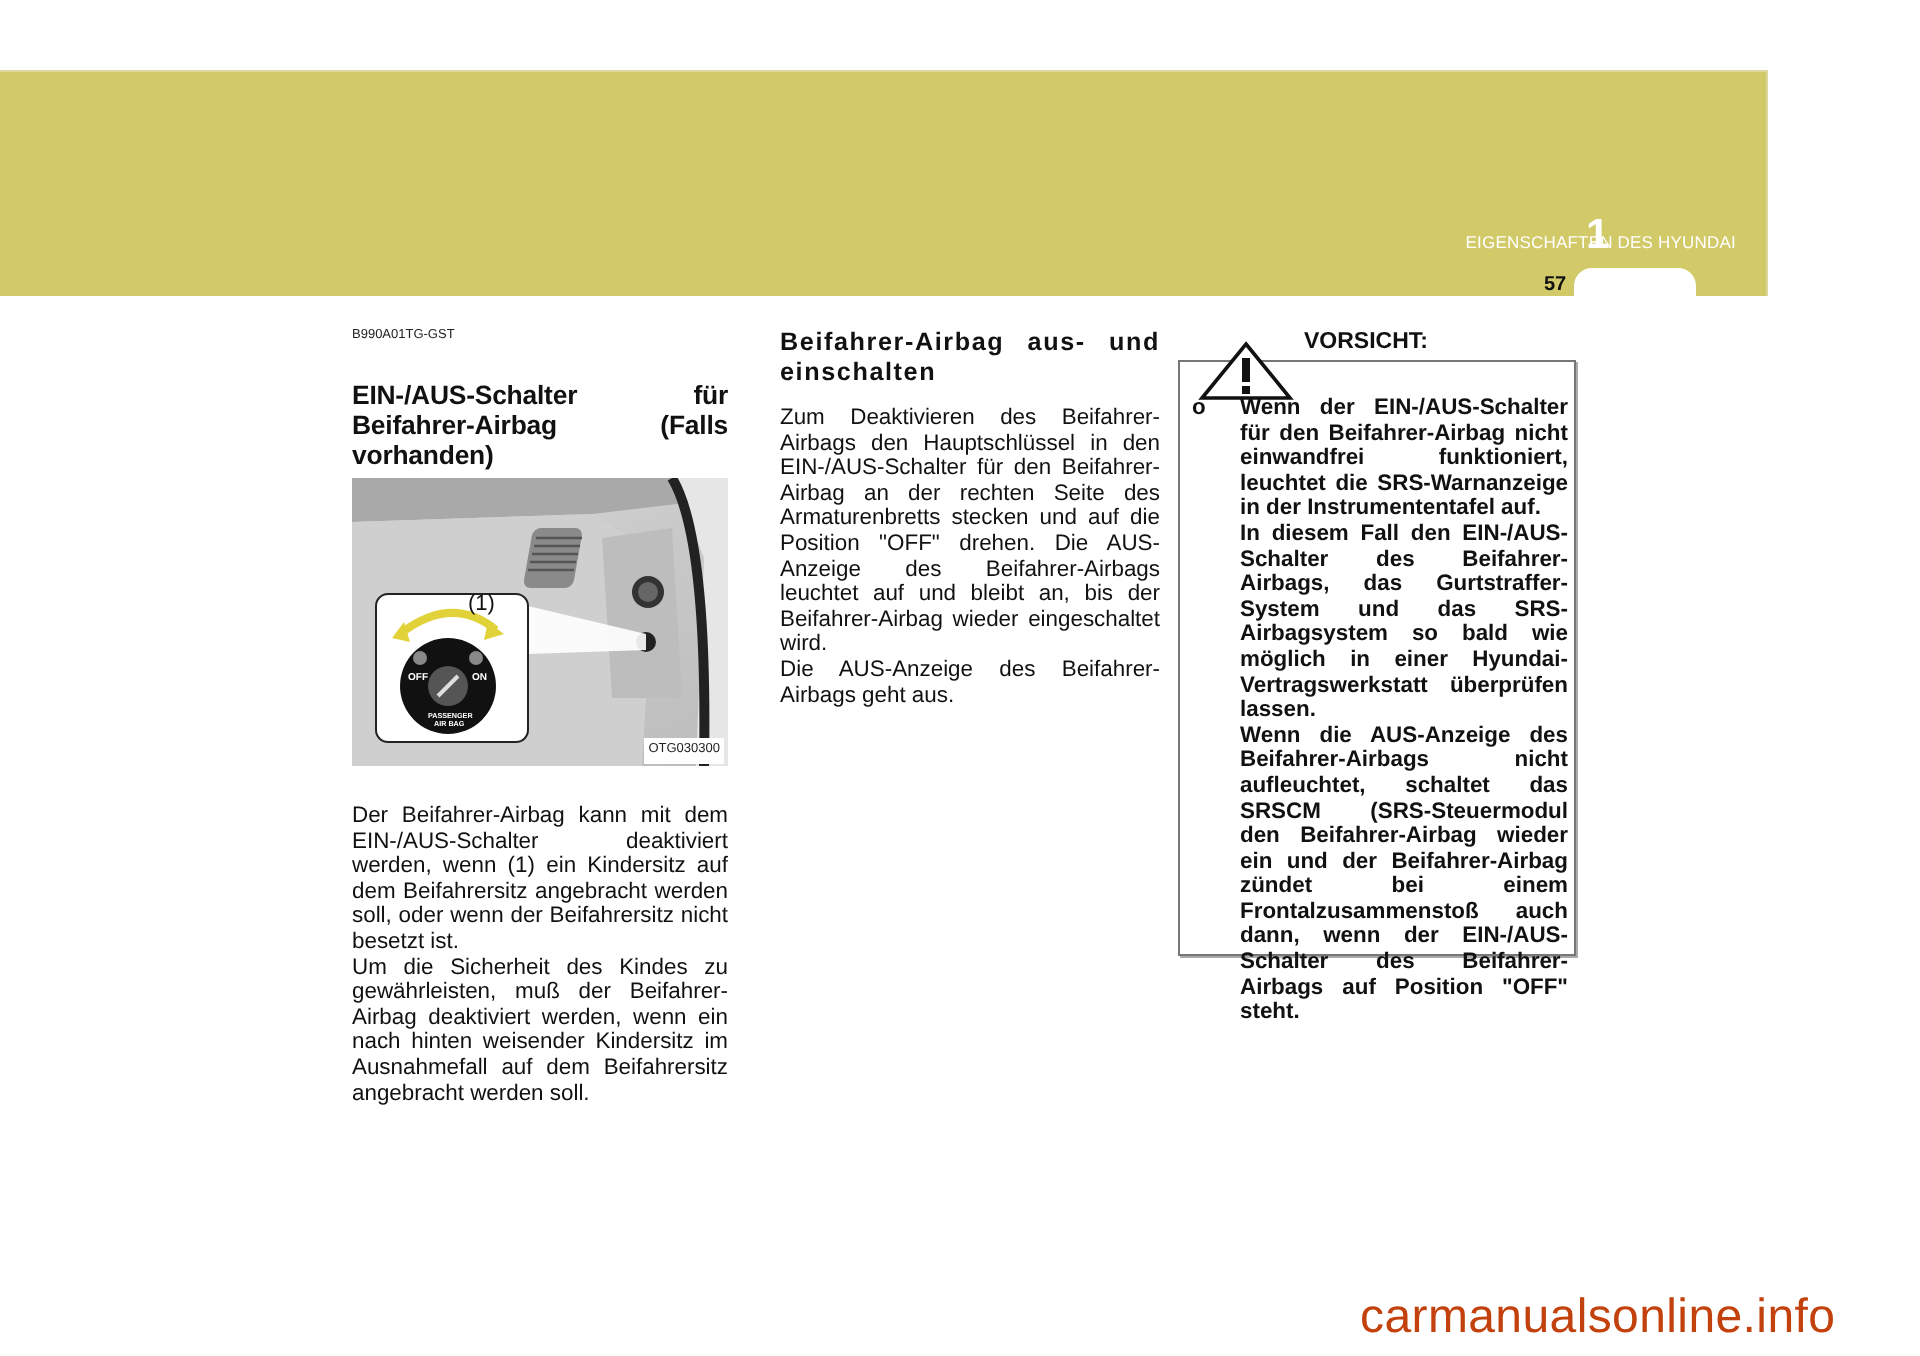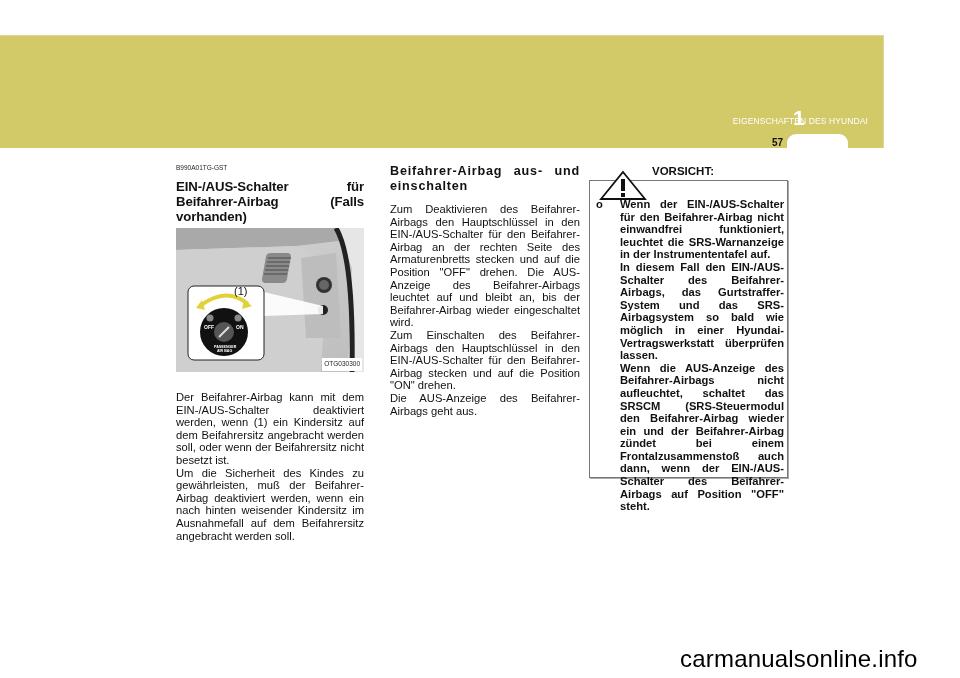--- a/index.html
+++ b/index.html
@@ -23,21 +23,21 @@
       background: #fff; border-radius: 9px 9px 0 0;
     }
     .page-num {
       position: absolute; left: 772px; top: 137px;
       font-size: 10px; font-weight: bold; color: #111;
     }
 
     .col { position: absolute; font-size: 11.2px; line-height: 12.6px; text-align: justify; }
     .col1 { left: 176px; top: 164px; width: 188px; }
     .code { font-size: 6.5px; line-height: 8px; color: #222; }
-    .h1 { font-size: 13.2px; font-weight: bold; line-height: 15px; margin-top: 7px; letter-spacing: -0.1px; }
+    .h1 { font-size: 13.2px; font-weight: bold; line-height: 15px; margin-top: 18px; letter-spacing: -0.1px; }
 
     .figure {
       position: relative; width: 188px; height: 144px; margin-top: 4px;
       background: linear-gradient(160deg, #d9d9d9 0%, #c9c9c9 40%, #bdbdbd 100%);
       overflow: hidden;
     }
     .fig-caption {
       position: absolute; right: 2px; bottom: 1px; font-size: 6.5px; color: #222;
       background: #fff; padding: 0 2px;
     }
@@ -63,21 +63,21 @@
     }
     .warn-body {
       position: absolute; left: 596px; top: 198px; width: 188px;
       font-size: 11.2px; line-height: 12.6px; font-weight: bold; text-align: justify;
     }
     .warn-bullet { position: absolute; left: 0; top: 0; }
     .warn-text { margin-left: 24px; }
     .warn-text p { margin: 0; }
 
     .watermark {
-      position: absolute; left: 680px; top: 645px; font-size: 24px; color: #000000;
+      position: absolute; left: 680px; top: 645px; font-size: 24px; color: #c2410c;
       letter-spacing: 0.2px;
     }
   </style>
 </head>
 <body>
 
 <div class="band"></div>
 <div class="chapter-title">EIGENSCHAFTEN DES HYUNDAI</div>
 <div class="chapter-num">1</div>
 <div class="page-tab"></div>
@@ -137,21 +137,20 @@
   <div class="body-text">
     <p>Der Beifahrer-Airbag kann mit dem EIN-/AUS-Schalter deaktiviert werden, wenn (1) ein Kindersitz auf dem Beifahrersitz angebracht werden soll, oder wenn der Beifahrersitz nicht besetzt ist.</p>
     <p>Um die Sicherheit des Kindes zu gewährleisten, muß der Beifahrer-Airbag deaktiviert werden, wenn ein nach hinten weisender Kindersitz im Ausnahmefall auf dem Beifahrersitz angebracht werden soll.</p>
   </div>
 </div>
 
 <div class="col col2">
   <div class="h2">Beifahrer-Airbag aus- und einschalten</div>
   <div class="body-text">
     <p>Zum Deaktivieren des Beifahrer-Airbags den Hauptschlüssel in den EIN-/AUS-Schalter für den Beifahrer-Airbag an der rechten Seite des Armaturenbretts stecken und auf die Position "OFF" drehen. Die AUS-Anzeige des Beifahrer-Airbags leuchtet auf und bleibt an, bis der Beifahrer-Airbag wieder eingeschaltet wird.</p>
-    <p>Zum Einschalten des Beifahrer-Airbags den Hauptschlüssel in den EIN-/AUS-Schalter für den Beifahrer-Airbag stecken und auf die Position "ON" drehen.</p>
     <p>Die AUS-Anzeige des Beifahrer-Airbags geht aus.</p>
   </div>
 </div>
 
 <div class="warn-box"></div>
 <svg class="warn-icon" viewBox="0 0 48 30">
   <polygon points="24,2 46,29 2,29" fill="#ffffff" stroke="#111" stroke-width="1.8"></polygon>
   <rect x="22" y="9" width="4" height="12" fill="#111"></rect>
   <rect x="22" y="23" width="4" height="4" fill="#111"></rect>
 </svg>

